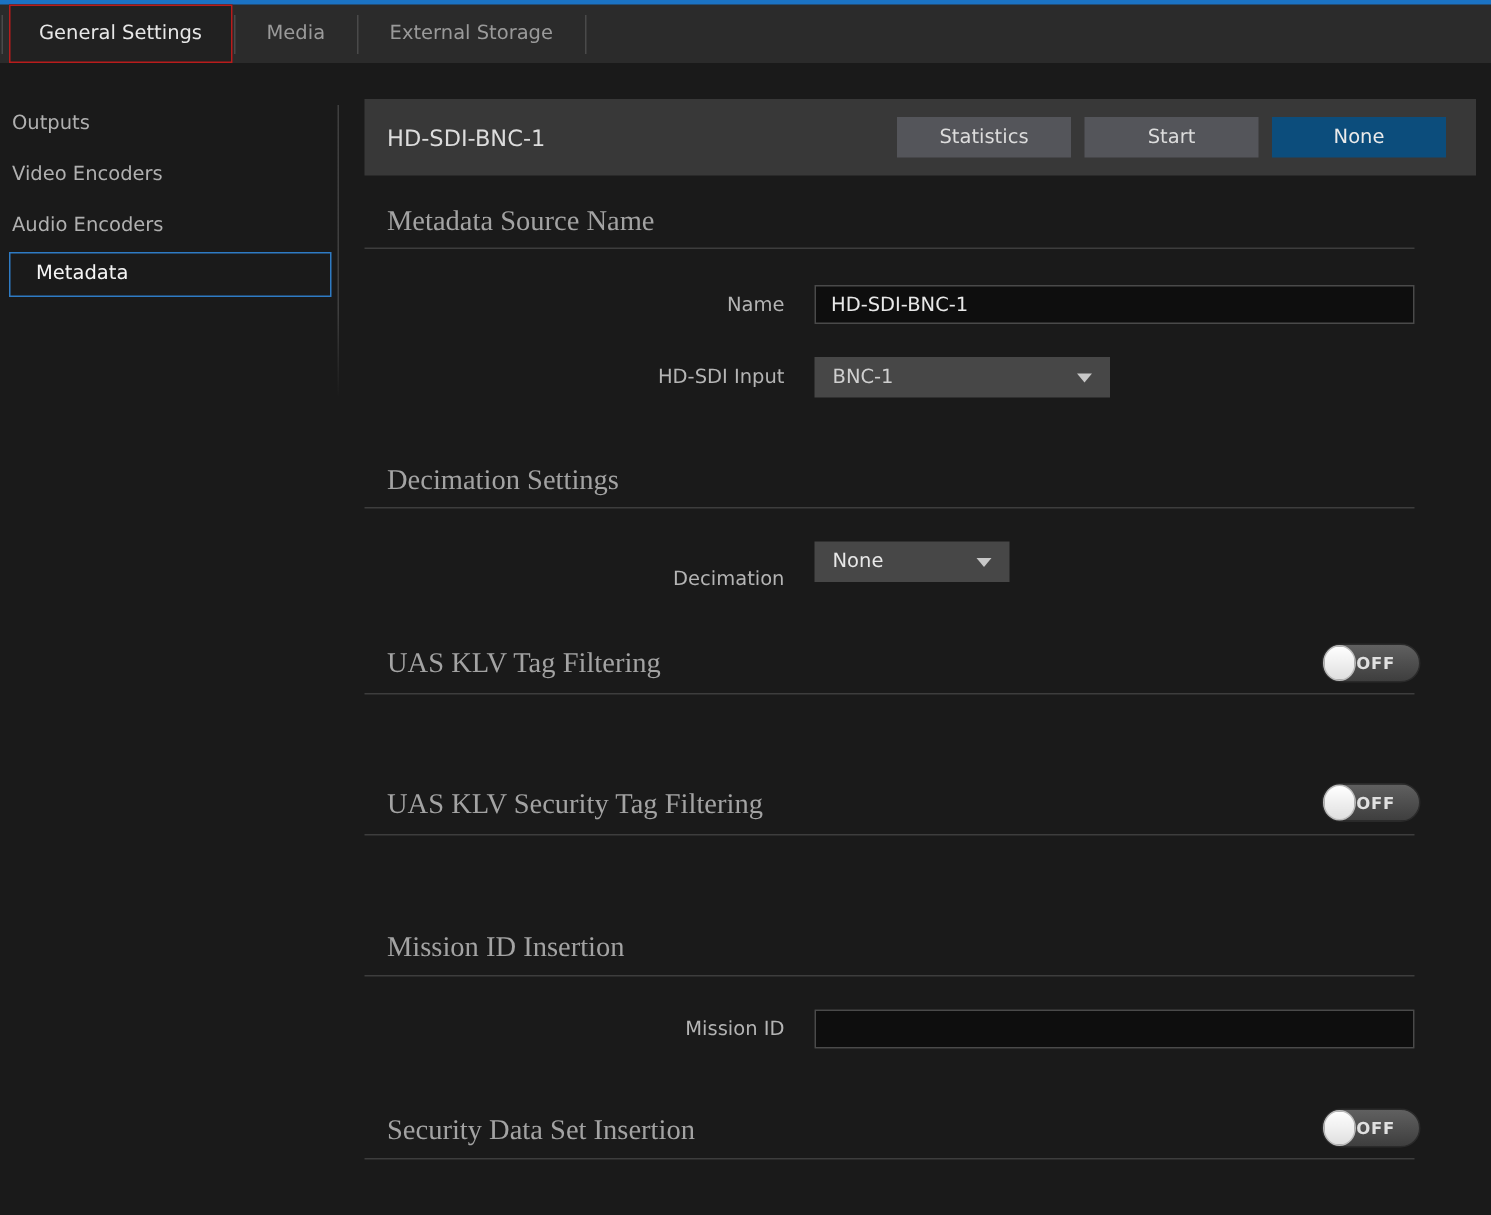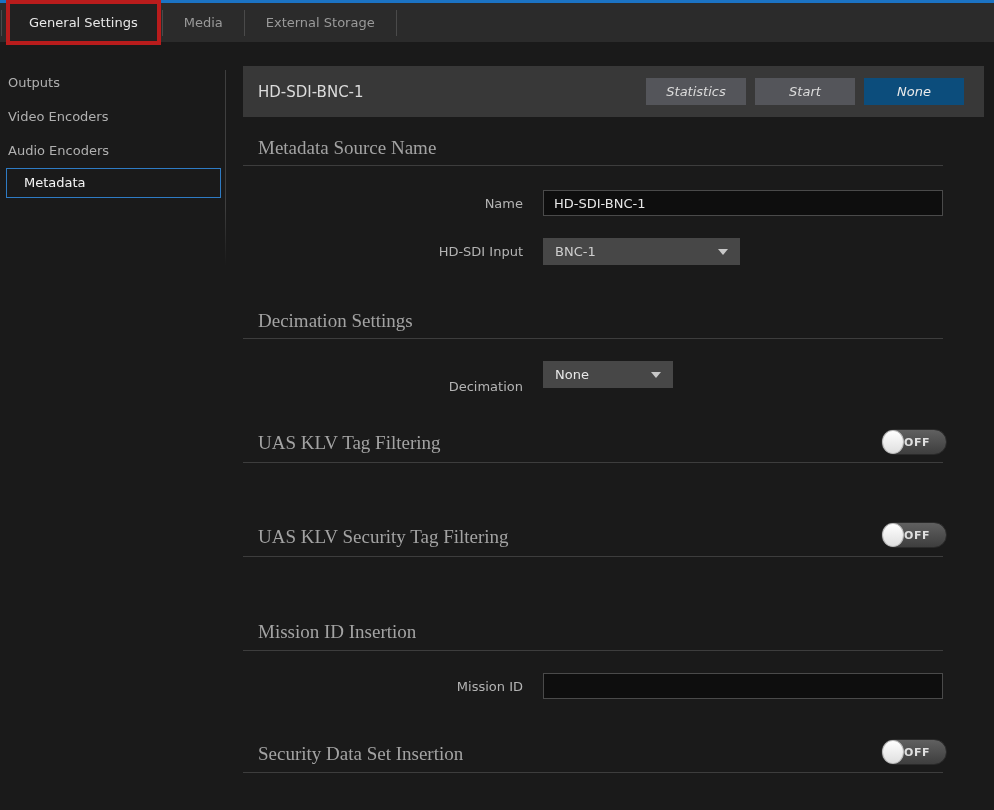--- a/index.html
+++ b/index.html
@@ -15,21 +15,21 @@
     position:absolute;left:0;top:0;width:994px;height:42px;
     background:#2b2b2b;border-top:3px solid #1b73c4;
     display:flex;align-items:center;box-sizing:border-box;
   }
   .tabsep{width:1px;height:26px;background:#4a4a4a;margin:0 1px;}
   .tab{
     color:#9a9a9a;font-size:13px;padding:7px 20px;cursor:default;
     display:flex;align-items:center;height:25px;box-sizing:content-box;
   }
   .tab.active{
-    color:#e8e8e8;background:#212121;border:4px solid #b91c1c;
+    color:#e8e8e8;background:#212121;border:1px solid #b91c1c;
     margin-left:3px;padding:6px 19px;
   }
   
   .sidebar{position:absolute;left:0;top:66px;width:226px;}
   .side-divider{
     position:absolute;left:225px;top:70px;width:1px;height:195px;
     background:linear-gradient(#3f3f3f,#3f3f3f 70%,rgba(63,63,63,0));
   }
   .side-item{
     color:#b0b0b0;font-size:13px;height:34px;line-height:34px;
@@ -40,23 +40,23 @@
     margin:0 0 0 6px;width:196px;height:28px;line-height:28px;padding-left:17px;
   }
   
   .panelbar{
     position:absolute;left:243px;top:66px;width:741px;height:51px;
     background:#383838;display:flex;align-items:center;box-sizing:border-box;
     padding:0 20px 0 15px;
   }
   .panel-title{color:#dcdcdc;font-size:15px;letter-spacing:0;flex:1;}
   .btn{
-    width:100px;height:27px;margin-left:9px;border:none;
+    width:116px;height:27px;margin-left:9px;border:none;
     font-family:inherit;font-size:13px;color:#dcdcdc;
-    background:#54555a;cursor:pointer;display:flex;align-items:center;justify-content:center;font-style:italic;
+    background:#54555a;cursor:pointer;display:flex;align-items:center;justify-content:center;
   }
   .btn.apply{background:#0c4d7c;color:#eaeaea;}
   
   .s-head{
     position:absolute;left:258px;color:#a3a3a3;font-size:19px;line-height:17px;
     white-space:nowrap;
     font-family:Liberation Serif, serif;
   }
   .s-hr{position:absolute;left:243px;width:700px;height:1px;background:#3d3d3d;}
   .f-label{

